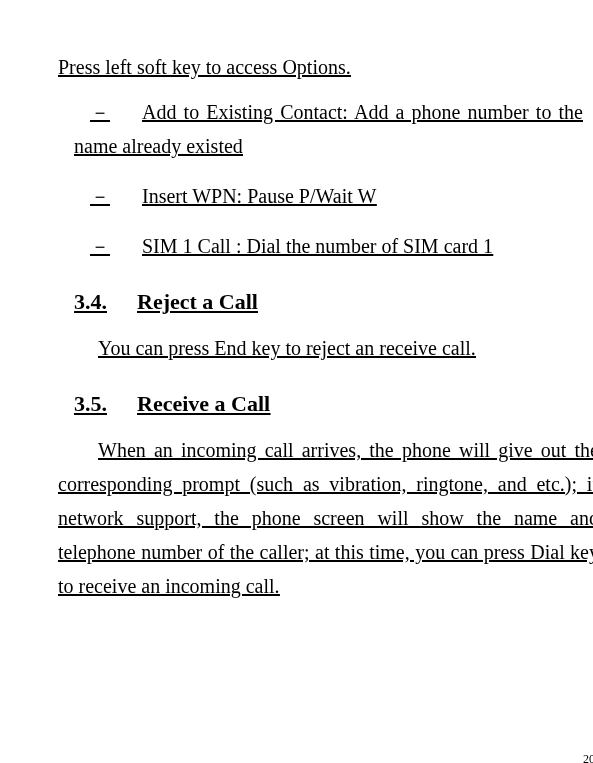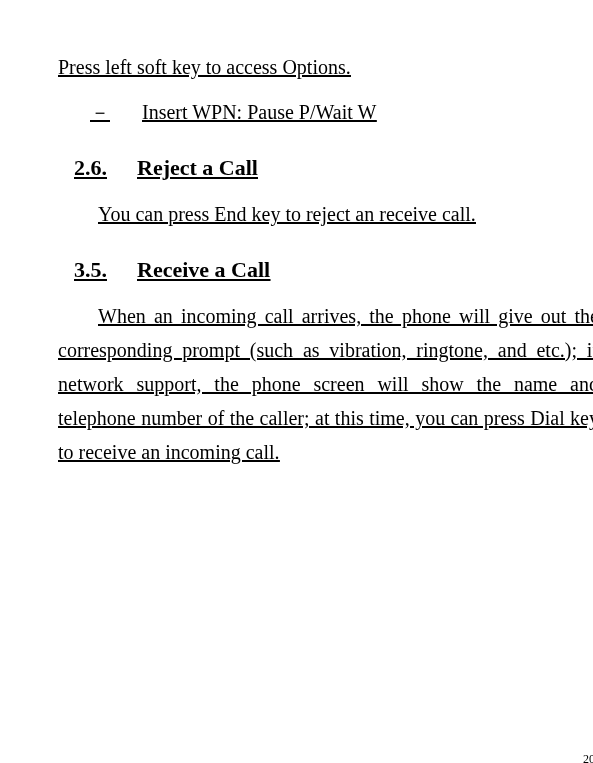--- a/index.html
+++ b/index.html
@@ -53,25 +53,27 @@
     .options-block {
       margin-bottom: 0;
     }
   </style>
 </head>
 <body>
 
 <div class="intro-line">Press left soft key to access Options.</div>
 
 <div class="options-block">
+  <div class="option-line"><span class="dash">－</span><span>Add to Existing Contact: Add a phone number to the name already existed</span></div>
   <div class="option-line"><span class="dash">－</span><span>Insert WPN: Pause P/Wait W</span></div>
+  <div class="option-line"><span class="dash">－</span><span>SIM 1 Call : Dial the number of SIM card 1</span></div>
 </div>
 
 <div class="section-heading">
-  <span class="num">2.6.</span><span>Reject a Call</span>
+  <span class="num">3.4.</span><span>Reject a Call</span>
 </div>
 <div class="body-para">You can press End key to reject an receive call.</div>
 
 <div class="section-heading">
   <span class="num">3.5.</span><span>Receive a Call</span>
 </div>
 <div class="body-para">When an incoming call arrives, the phone will give out the corresponding prompt (such as vibration, ringtone, and etc.); if network support, the phone screen will show the name and telephone number of the caller; at this time, you can press Dial key to receive an incoming call.</div>
 
 <div class="page-number">20</div>
 

